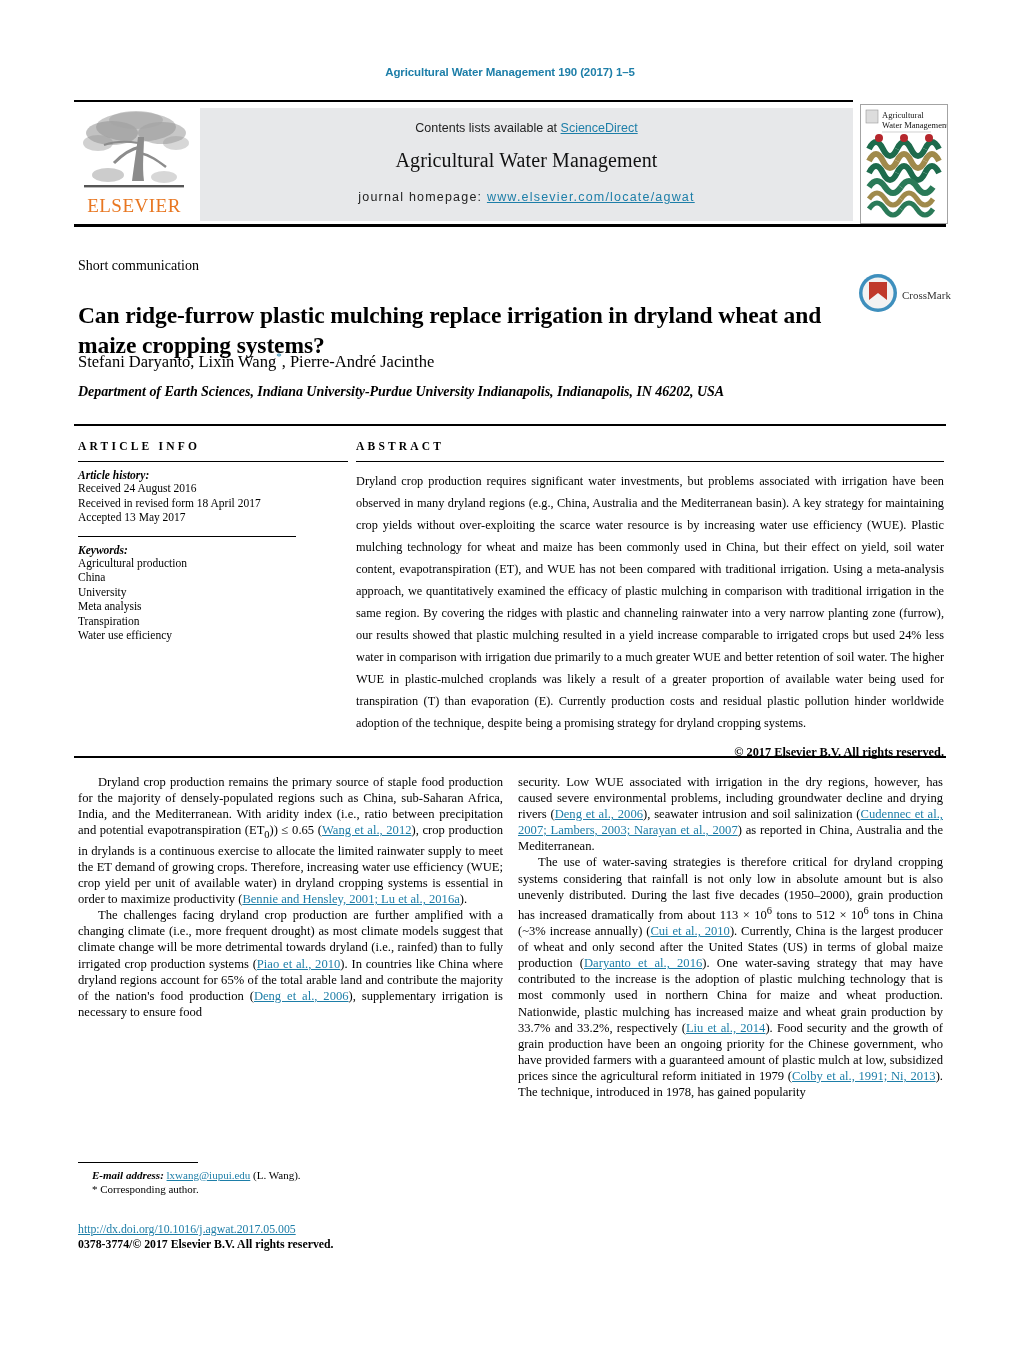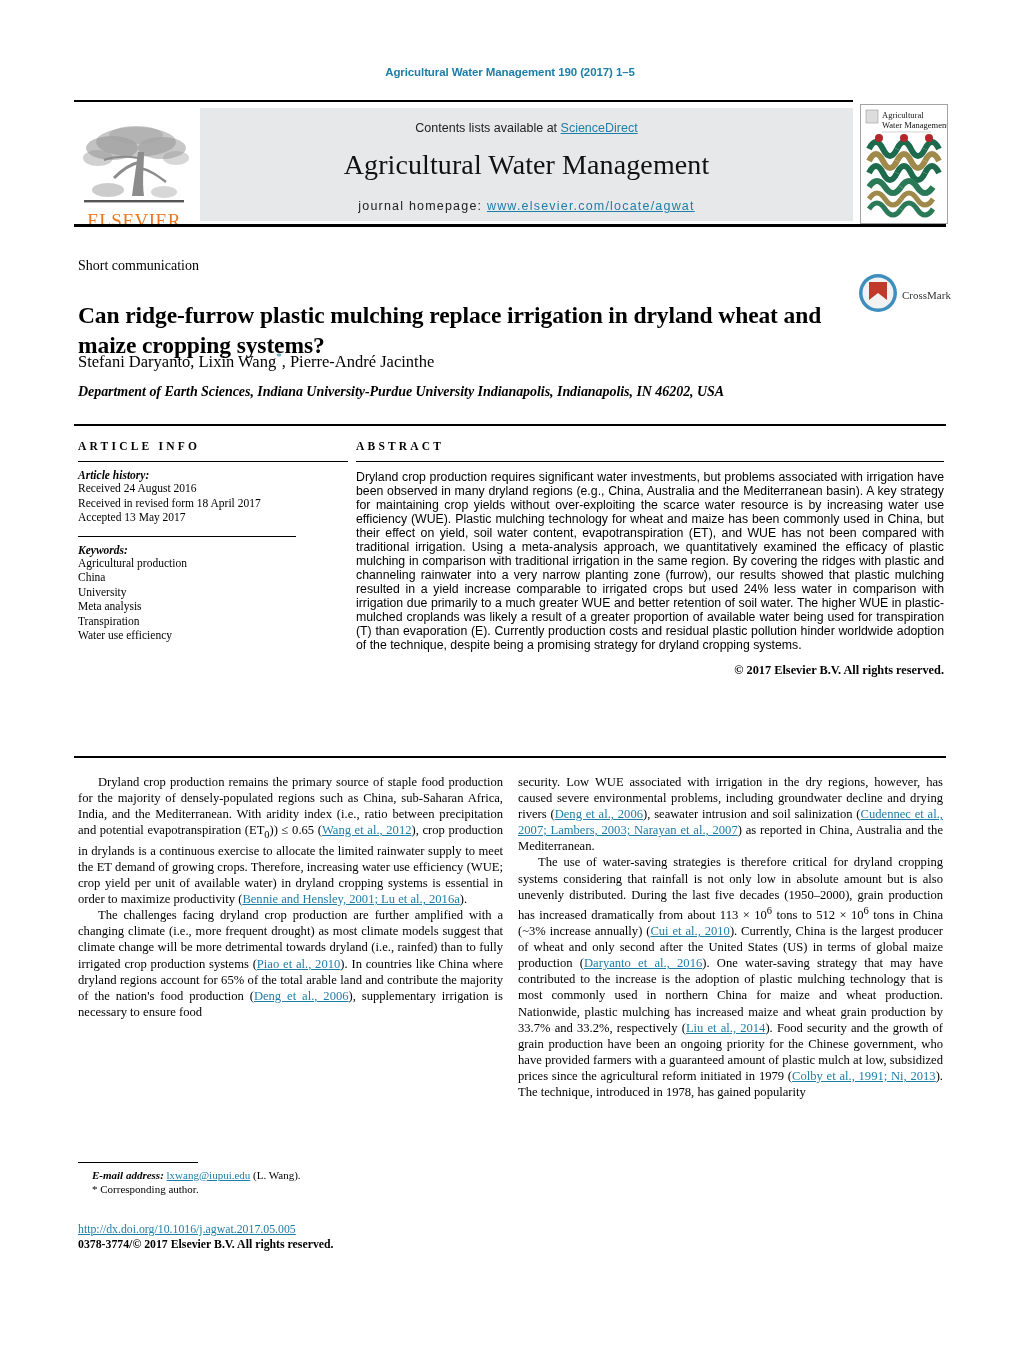--- a/index.html
+++ b/index.html
@@ -46,21 +46,21 @@
   }
   .masthead-rule-top {
     position: absolute;
     top: 0; left: 0;
     width: 779px;
     height: 2px;
     background: #000;
   }
   .elsevier-logo {
     position: absolute;
-    top: 22px;
+    top: 7px;
     left: 4px;
     width: 112px;
     height: 112px;
   }
   .tree-svg { display:block; }
   .elsevier-word {
     position: absolute;
     bottom: 2px;
     left: 0;
     width: 112px;
@@ -84,21 +84,21 @@
     font-family: "Liberation Sans", sans-serif;
     font-size: 12.5px;
     color: #222;
   }
   .contents-line .sd {
     color: #1d7ea8;
   }
   .journal-name {
     margin-top: 14px;
     font-family: "Liberation Serif", serif;
-    font-size: 28px;
+    font-size: 20px;
     color: #111;
     letter-spacing: 0.1px;
   }
   .homepage-line {
     margin-top: 18px;
     font-family: "Liberation Sans", sans-serif;
     font-size: 12.5px;
     color: #222;
     letter-spacing: 1.2px;
   }
@@ -233,23 +233,23 @@
     font-size: 11.5px;
     margin-top: 7px;
   }
   .info-line {
     font-family: "Liberation Serif", serif;
     font-size: 11.5px;
     line-height: 14.5px;
   }
   .abs-text {
     margin-top: 8px;
-    font-family: Liberation Sans, sans-serif;
+    font-family: Liberation Serif, serif;
     font-size: 12.3px;
-    line-height: 14px;
+    line-height: 22px;
     text-align: justify;
     color: #000;
   }
   .abs-copy {
     margin-top: 11px;
     text-align: right;
     font-family: "Liberation Serif", serif;
     font-size: 12.3px;
     font-weight: bold;
   }

